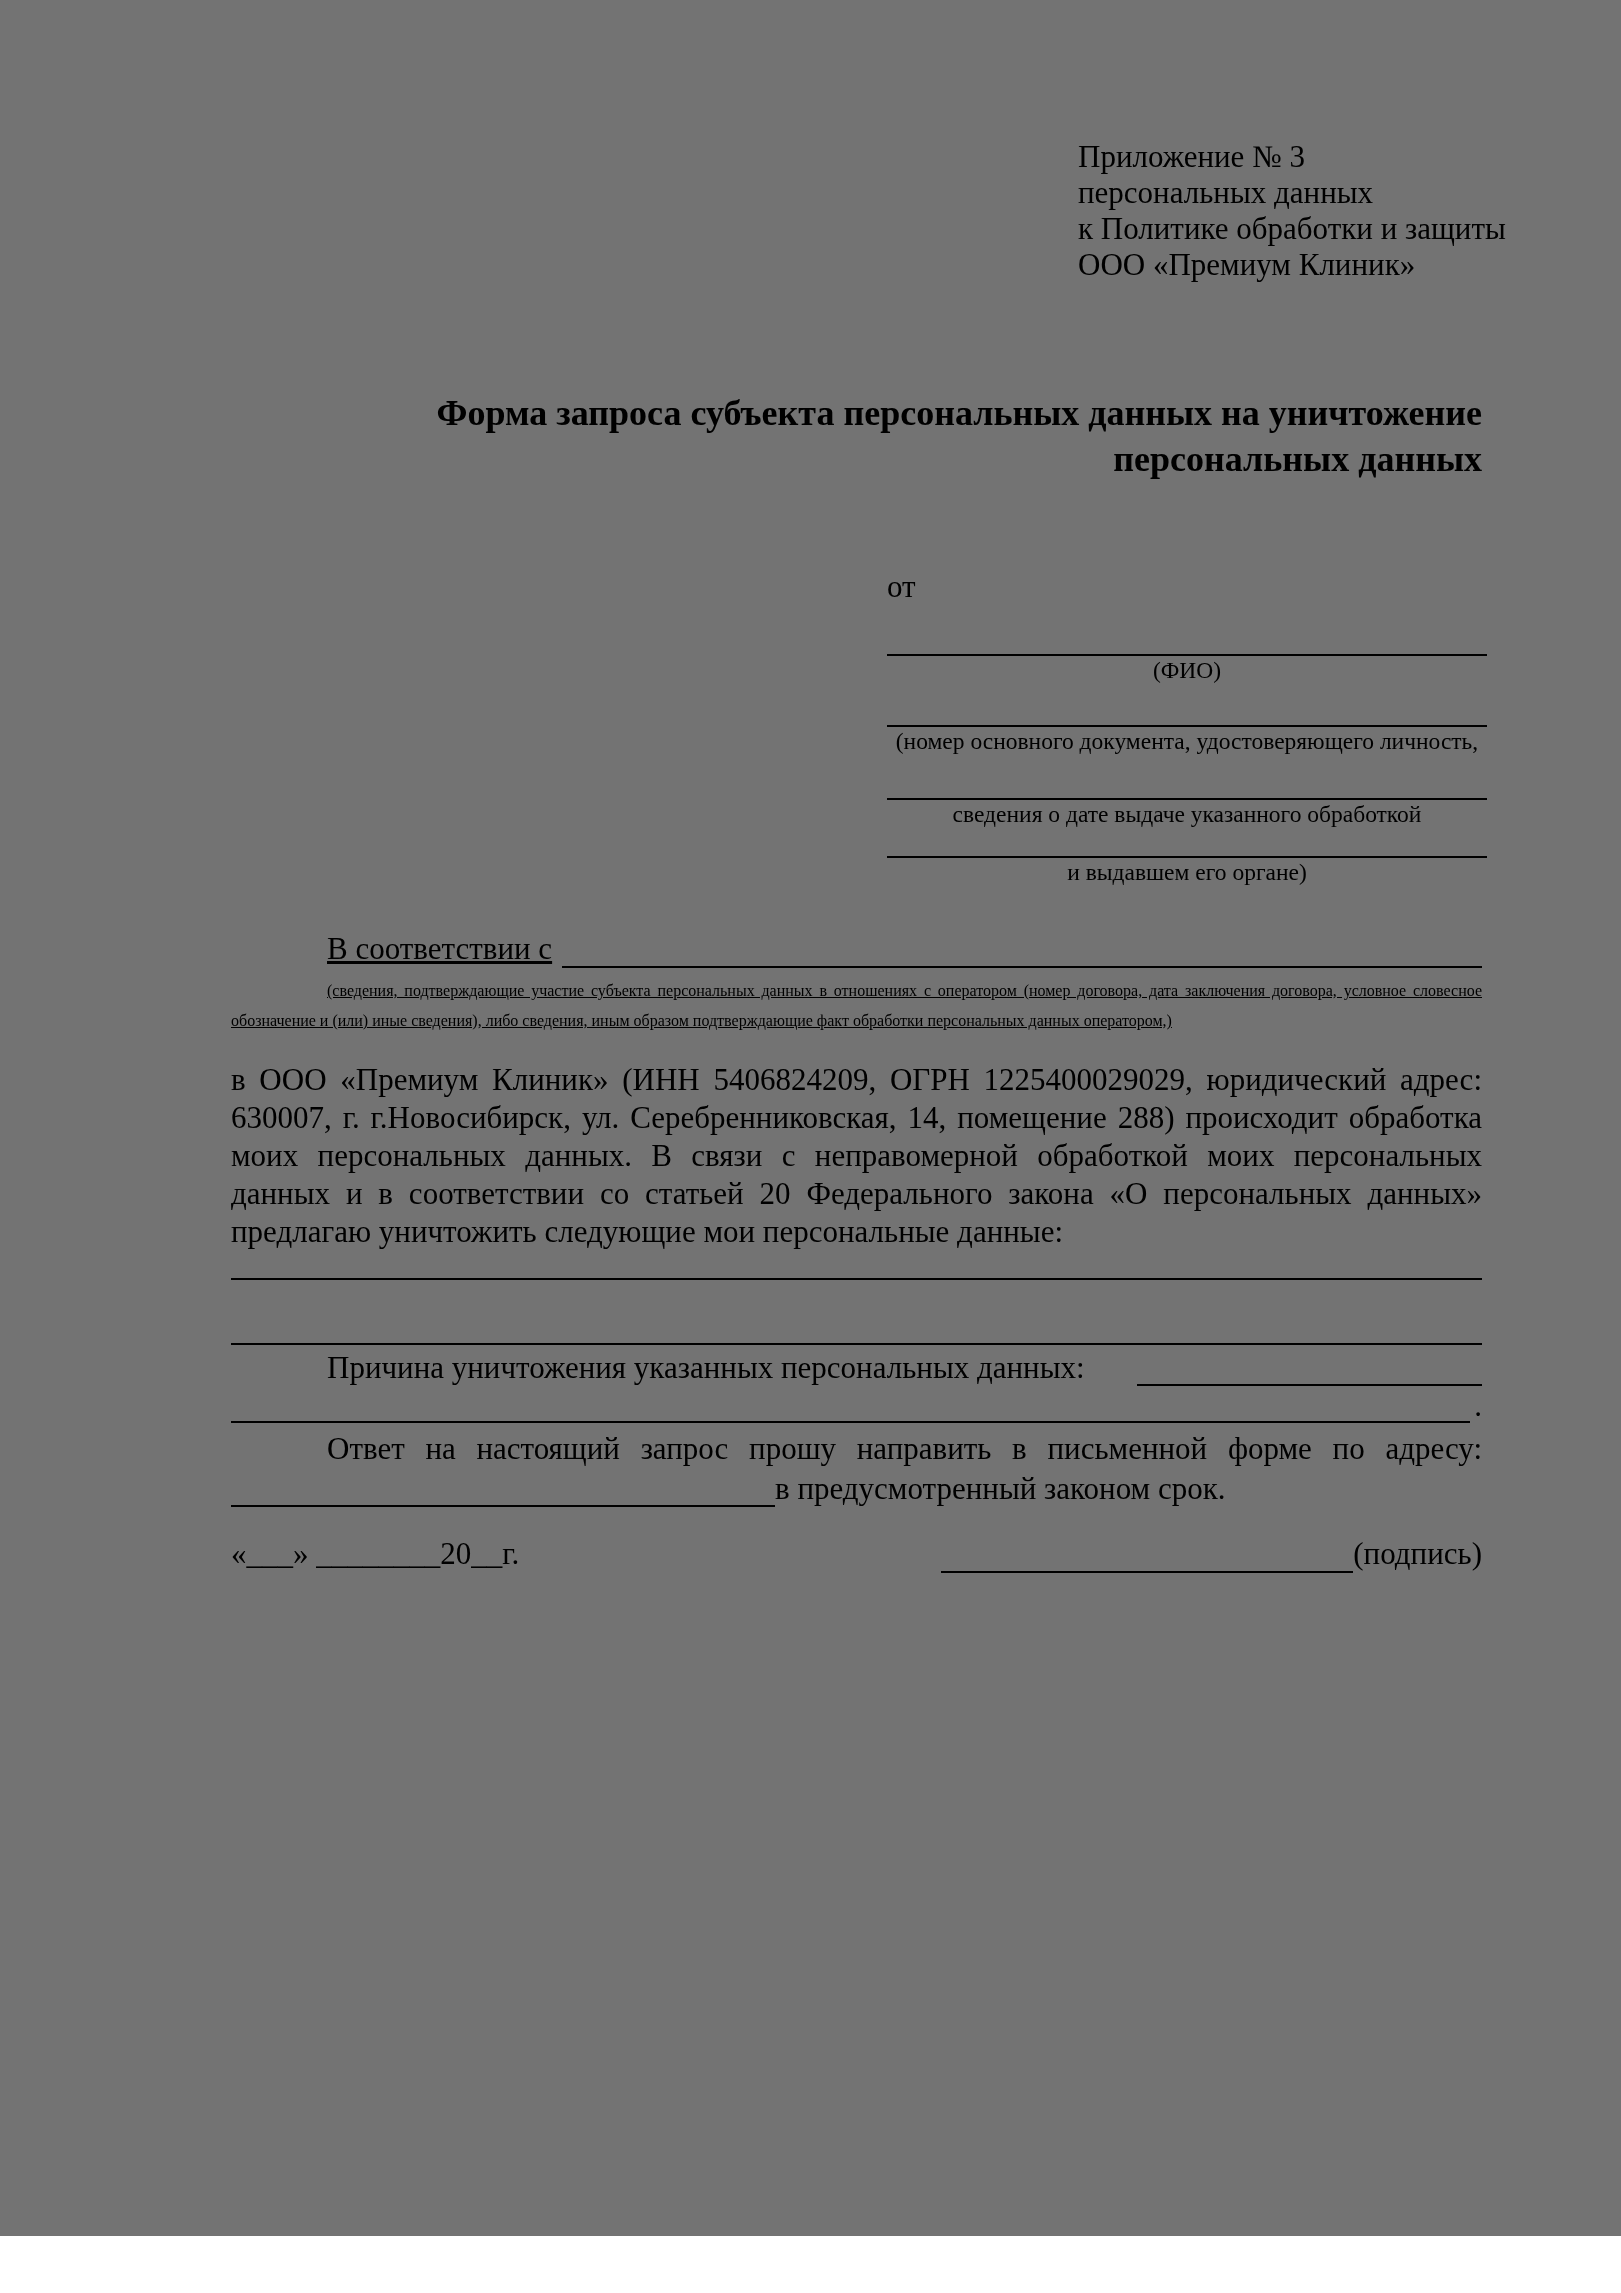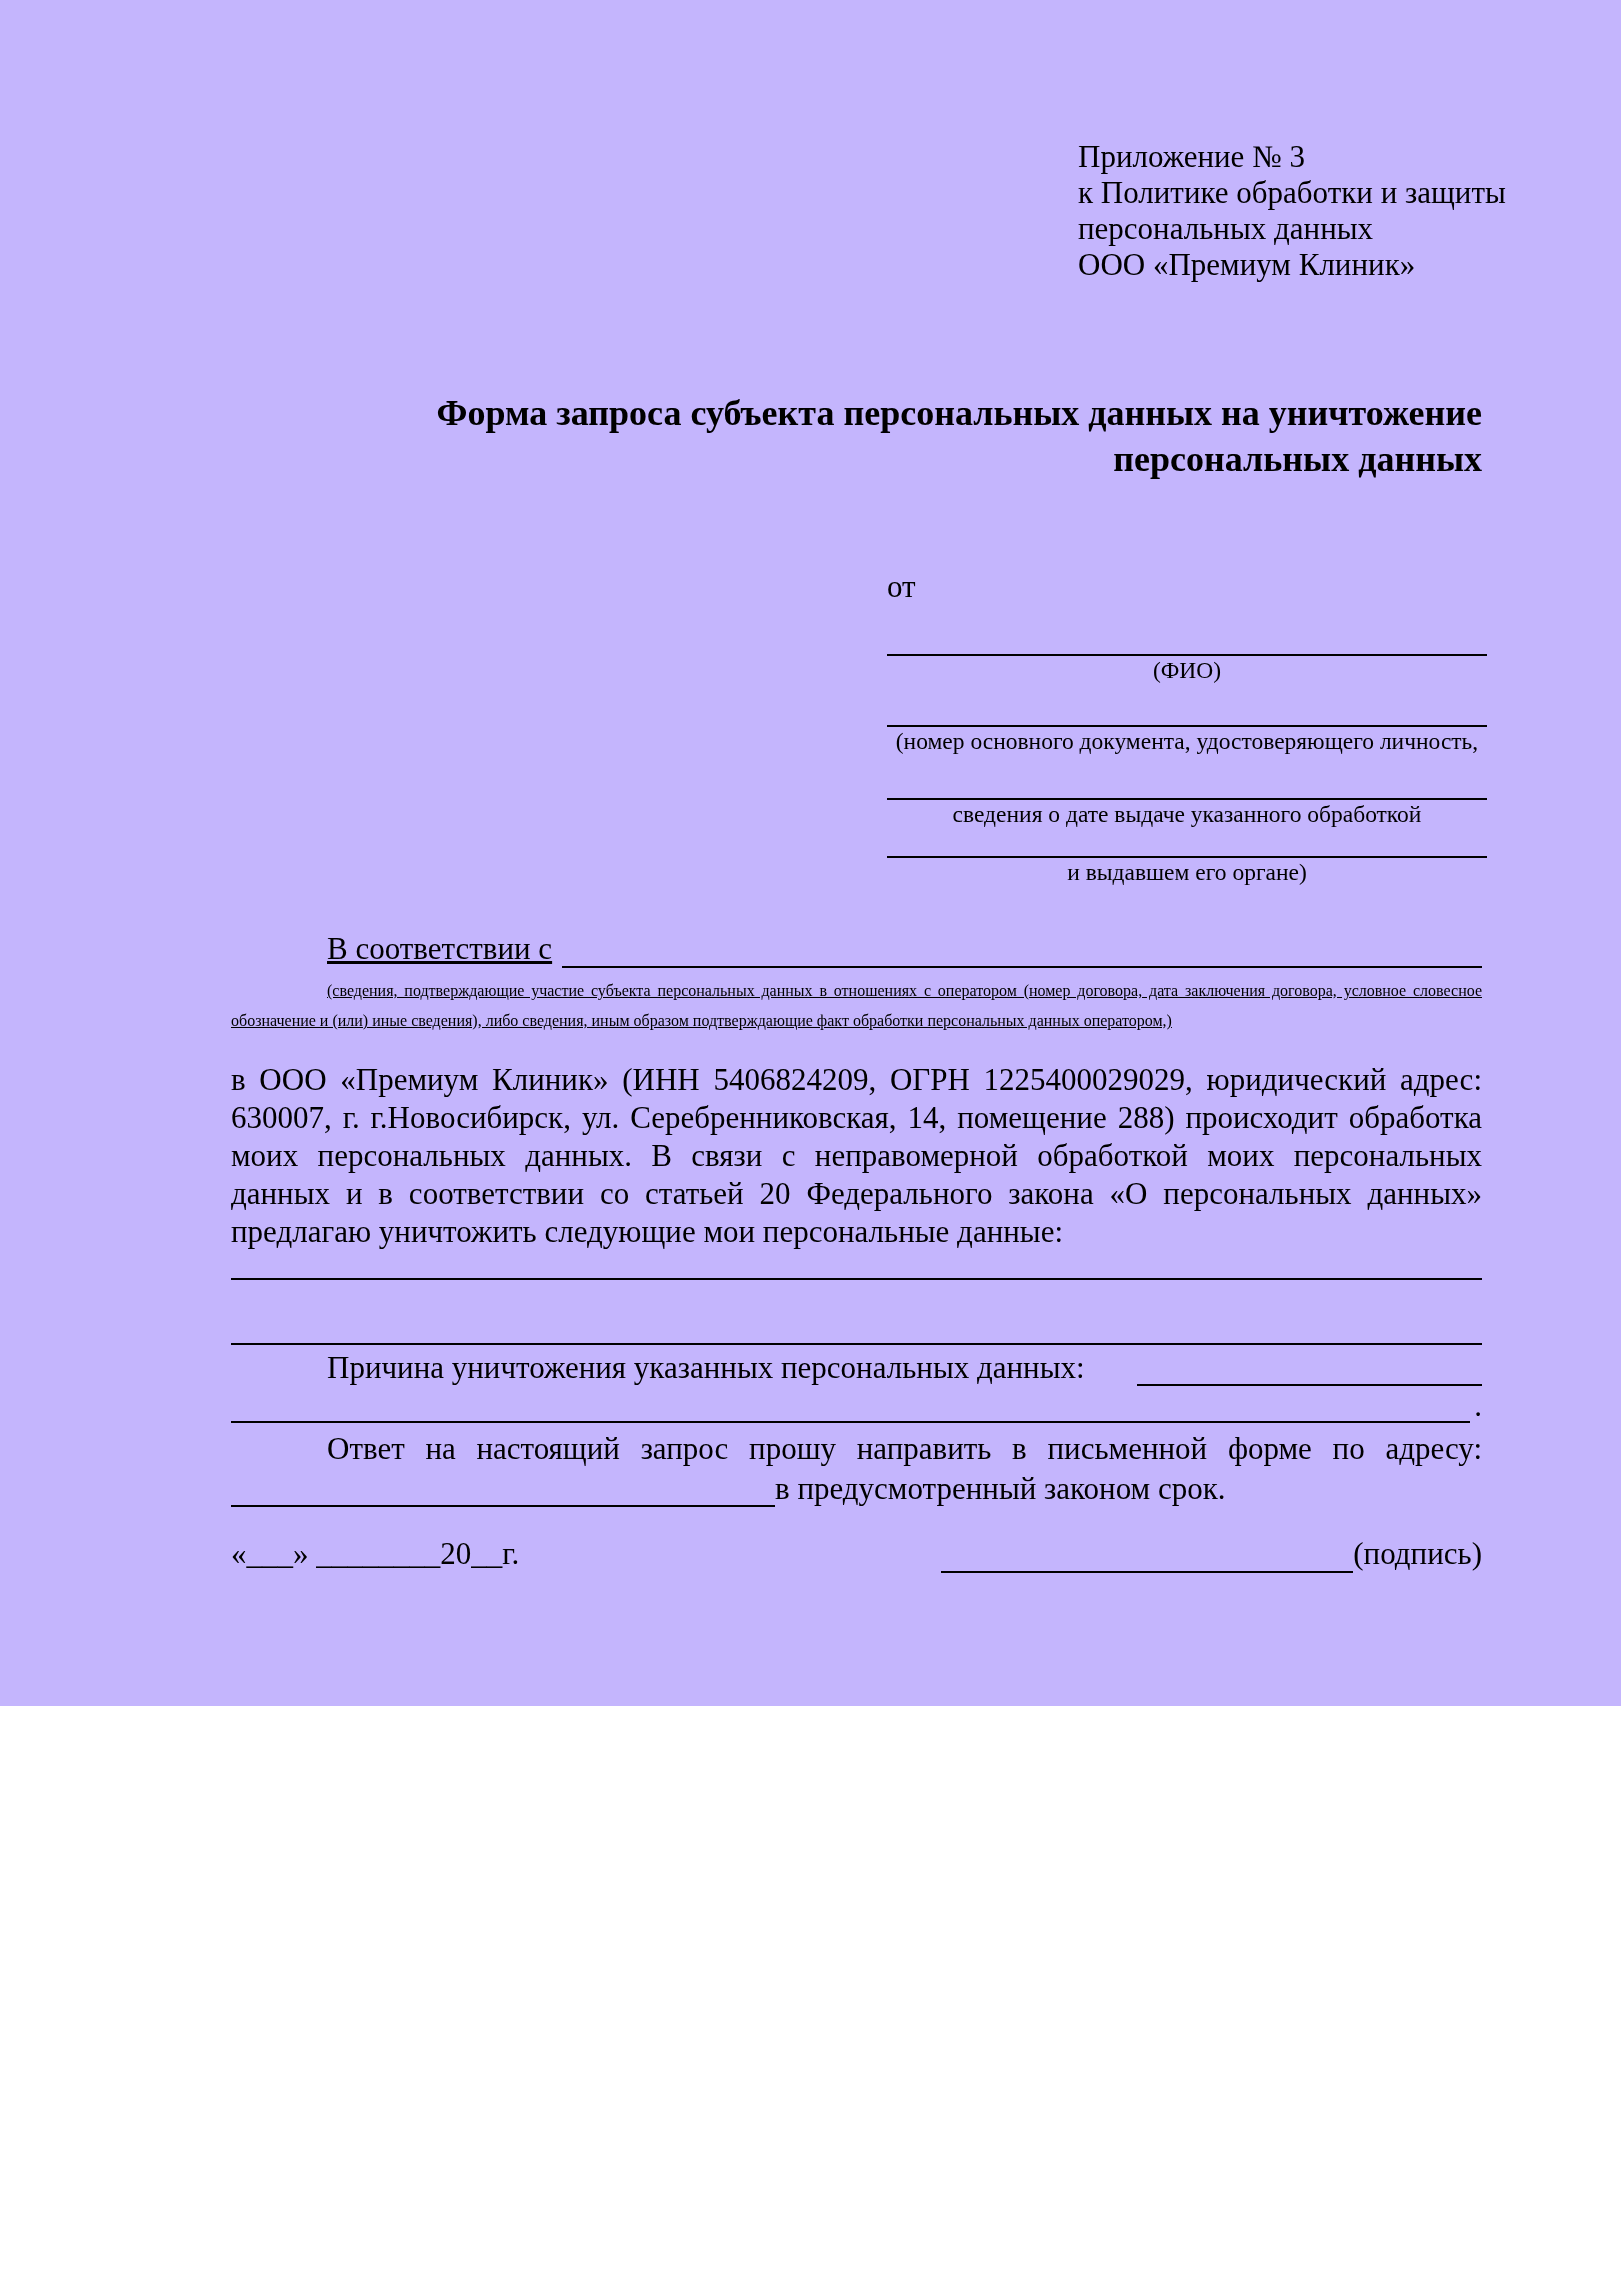--- a/index.html
+++ b/index.html
@@ -1,20 +1,20 @@
 <!DOCTYPE html>
 <html lang="ru"><head>
 <meta charset="utf-8">
 <style>
   * { margin:0; padding:0; box-sizing:border-box; }
   html, body { background:#ffffff; }
   .page {
     position:relative;
-    width:1621px; height:1706px;
-    background:#c4b5fd;
+    width:1621px; height:2236px;
+    background:#737373;
     color:#000000;
     font-family:"Liberation Serif", "DejaVu Serif", serif;
     font-size:31px;
     overflow:hidden;
   }
   
   .header-right {
     position:absolute; left:1078px; top:139px;
     line-height:36px; width:461px;
   }
@@ -96,22 +96,22 @@
   .sig-line { width:412px; border-bottom:2.9px solid #000; }
   .sig-caption { white-space:nowrap; }
 </style>
 </head>
 <body>
 
 <div class="page">
 
   <div class="header-right">
     <div>Приложение № 3</div>
+    <div>персональных данных</div>
     <div>к Политике обработки и защиты</div>
-    <div>персональных данных</div>
     <div>ООО «Премиум Клиник»</div>
   </div>
 
   <div class="title">Форма запроса субъекта персональных данных на уничтожение персональных данных</div>
 
   <div class="addressee">
     <div class="addr-line">от</div>
     <div class="blank b1"></div>
     <div class="caption">(ФИО)</div>
     <div class="blank b2"></div>

